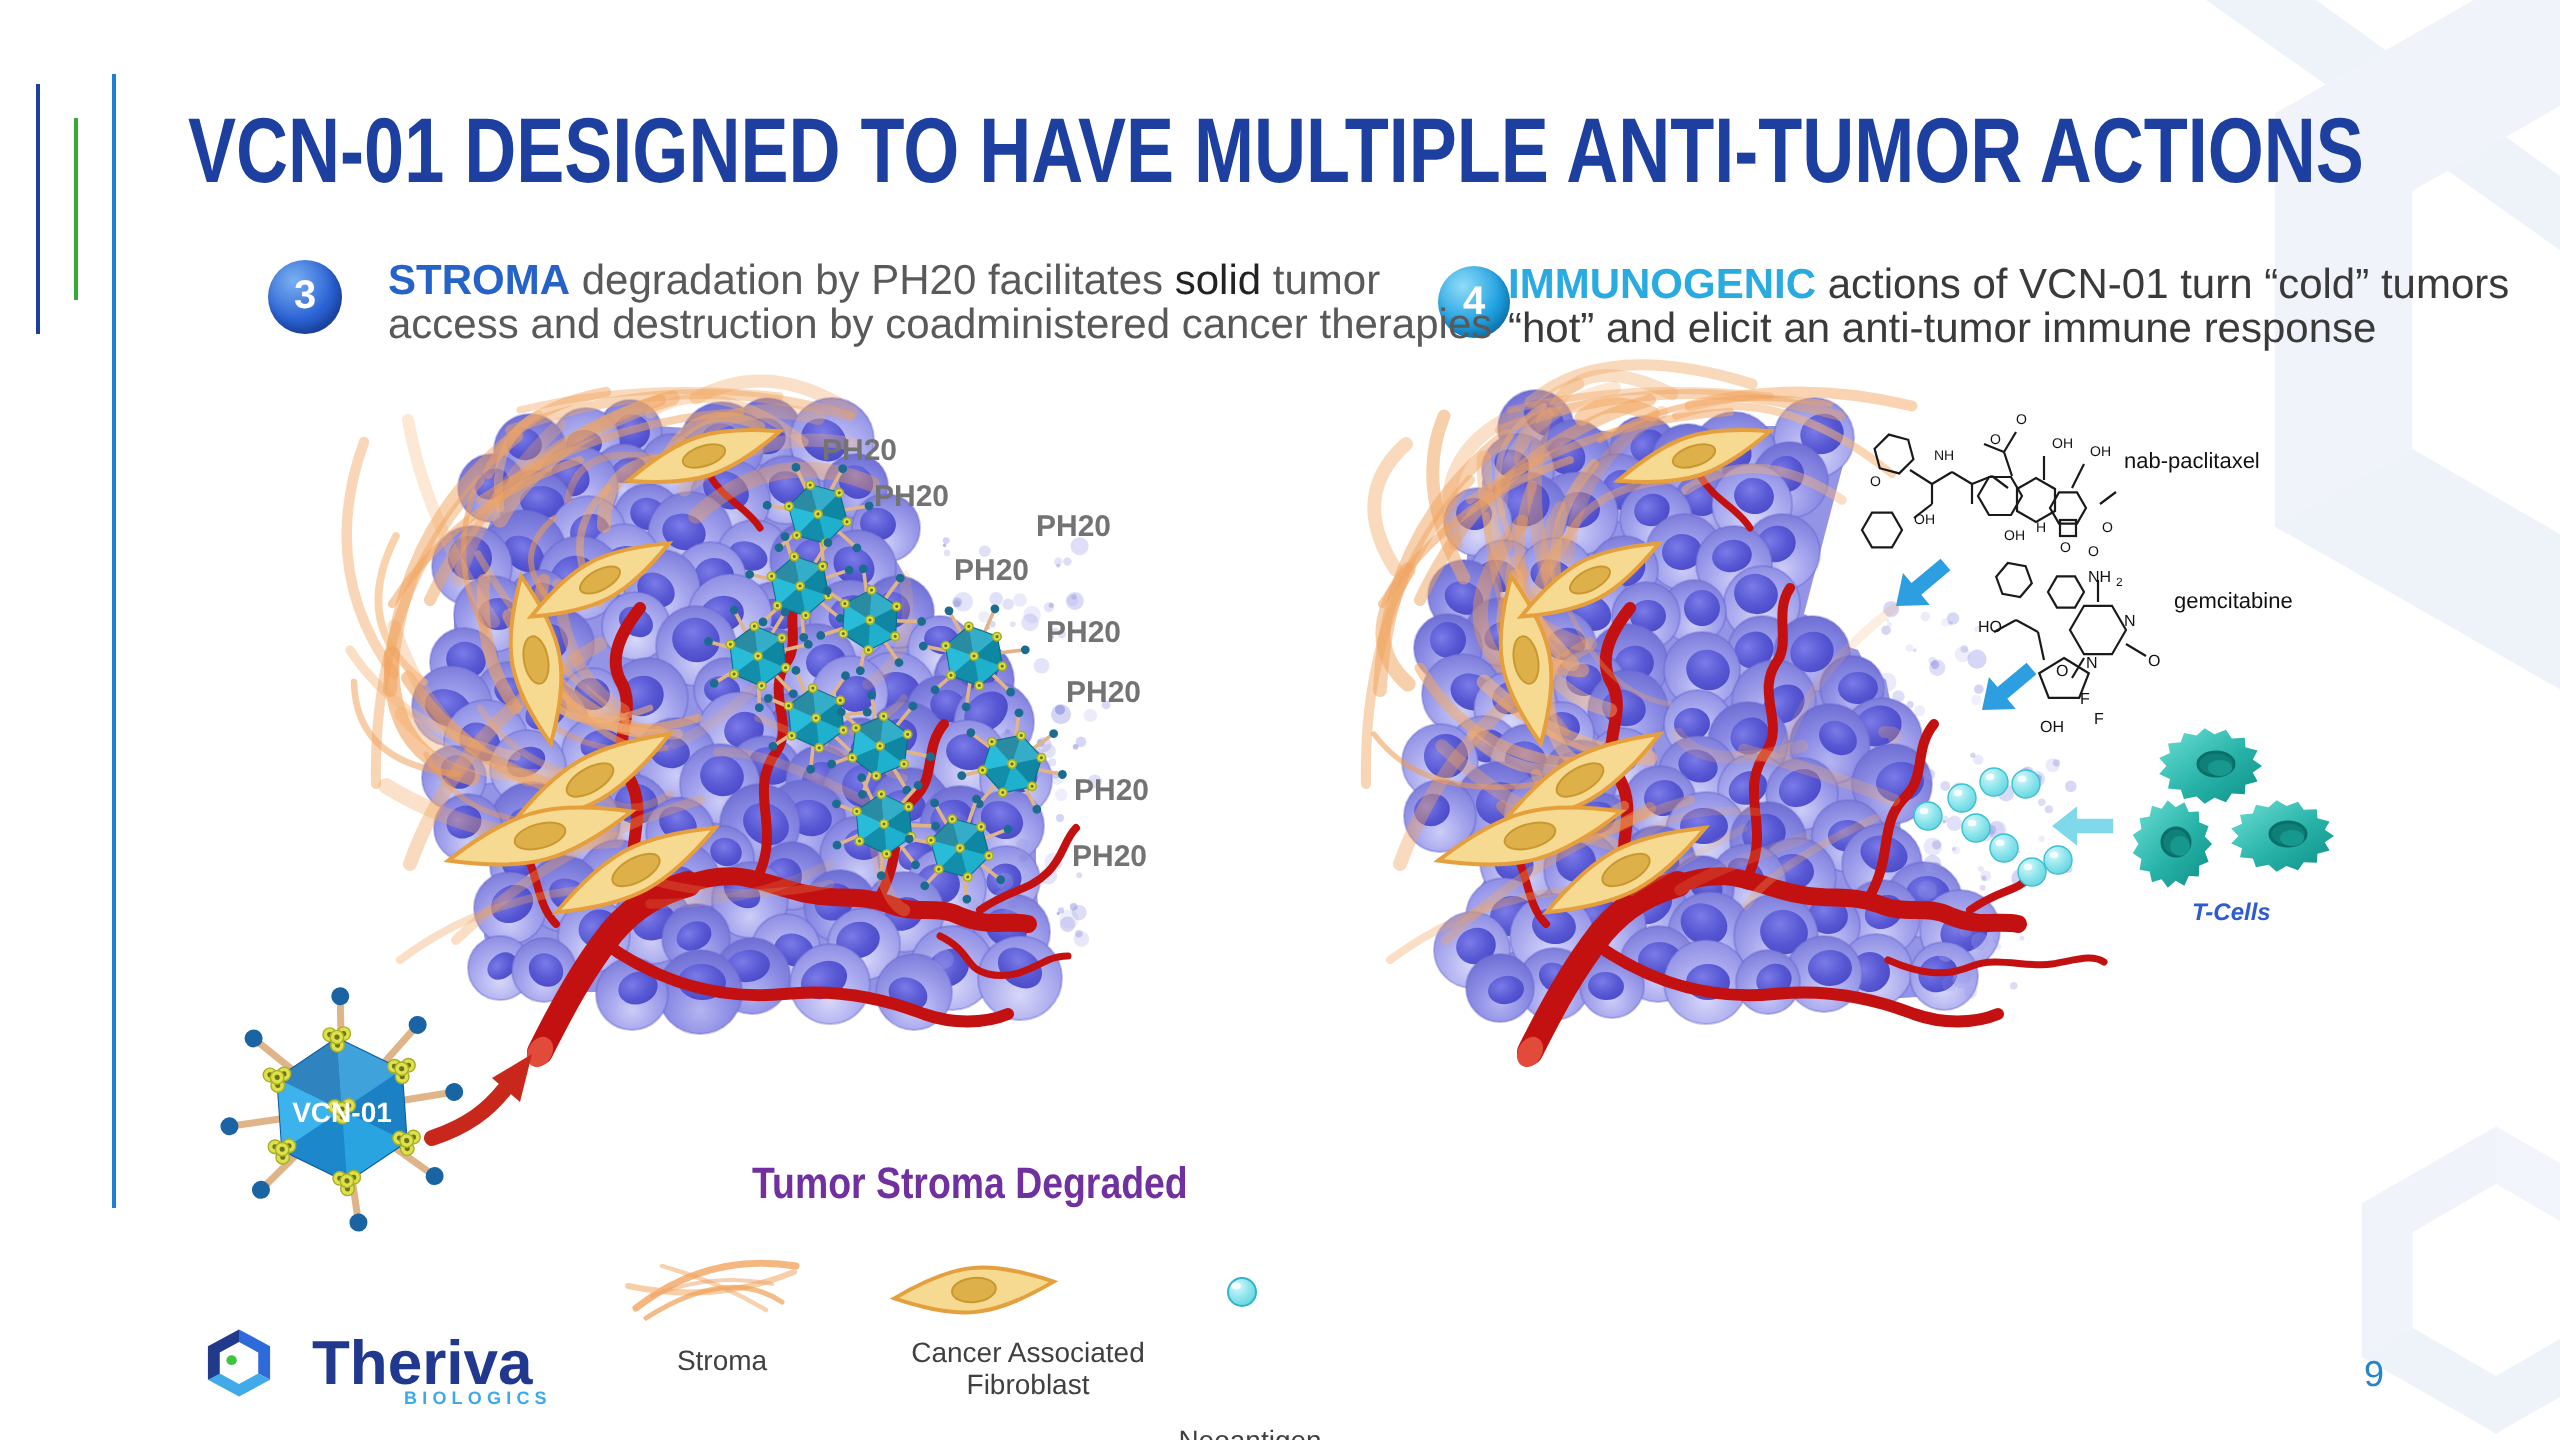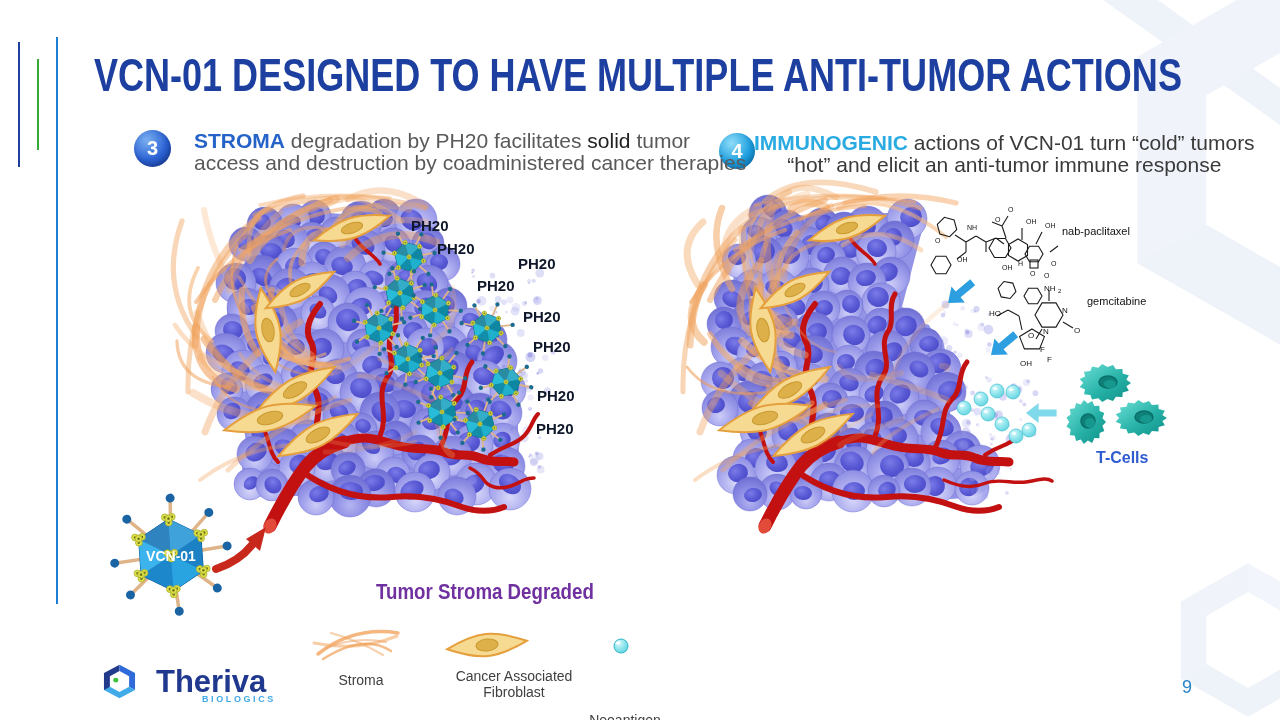--- a/index.html
+++ b/index.html
@@ -7,27 +7,27 @@
 .vline{position:absolute;}
 #v1{left:18px;top:42px;width:2px;height:125px;background:#1c3fa0;}
 #v2{left:37px;top:59px;width:2px;height:91px;background:#35a835;}
 #v3{left:56px;top:37px;width:2px;height:567px;background:#1d7ed6;}
 h1{position:absolute;left:94px;top:52px;font-size:46px;line-height:1;font-weight:bold;color:#1c3fa0;margin:0;white-space:nowrap;transform:scaleX(0.783);transform-origin:0 0;}
 .badge{position:absolute;width:37px;height:37px;border-radius:50%;color:#fff;font-weight:bold;font-size:20px;text-align:center;line-height:37px;}
 #b3{left:134px;top:130px;background:radial-gradient(circle at 35% 28%, #7ab0f0 0%, #2b62d4 55%, #1a45a8 100%);box-shadow:inset -2px -3px 5px rgba(0,0,30,.25);}
 #b4{left:719px;top:133px;width:36px;height:36px;line-height:36px;background:radial-gradient(circle at 35% 28%, #8fdcf8 0%, #1fa0e0 55%, #0c7fc0 100%);box-shadow:inset -2px -3px 5px rgba(0,30,60,.25);}
 .txt{position:absolute;font-size:21px;line-height:22px;color:#595959;}
 #t3{left:194px;top:130px;}
-#t4{left:754px;top:132px;color:#3a3a3a;text-align:center;}
+#t4{left:754px;top:132px;color:#3a3a3a;}
 .blu{color:#2563c9;font-weight:bold;}
 .cyn{color:#29abe2;font-weight:bold;}
-.ph{position:absolute;font-size:15px;font-weight:bold;color:#0f172a;}
+.ph{position:absolute;font-size:15px;font-weight:bold;color:#737373;}
 #tsd{position:absolute;left:376px;top:579px;font-size:22px;font-weight:bold;color:#7030a0;transform:scaleX(0.85);transform-origin:0 0;white-space:nowrap;}
 .lbl{position:absolute;font-size:14px;color:#404040;text-align:center;}
-#tcl{position:absolute;left:1096px;top:449px;font-size:16px;font-weight:bold;color:#2e5bd0;}
+#tcl{position:absolute;left:1096px;top:449px;font-size:12px;font-weight:bold;color:#2e5bd0;font-style:italic;}
 .chemlbl{position:absolute;font-size:11px;color:#111;}
 #thx{position:absolute;left:156px;top:664px;font-size:31px;font-weight:bold;color:#20398f;}
 #bio{position:absolute;left:182px;top:694px;font-size:9px;font-weight:bold;color:#3fa9e8;letter-spacing:2.6px;padding-left:20px;}
 #pg{position:absolute;left:1182px;top:677px;font-size:18px;color:#2884c9;}
 </style></head>
 <body>
 <svg id="wm" width="1280" height="720" viewBox="0 0 1280 720">
     <path d="M1103,0 L1158,0 L1280,88 L1280,125 Z" fill="#eef2f9"></path>
     <path d="M1237,0 L1280,0 L1280,32 Z" fill="#f0f4fa"></path>
     <g transform="translate(1103,-55) scale(4.3)">

